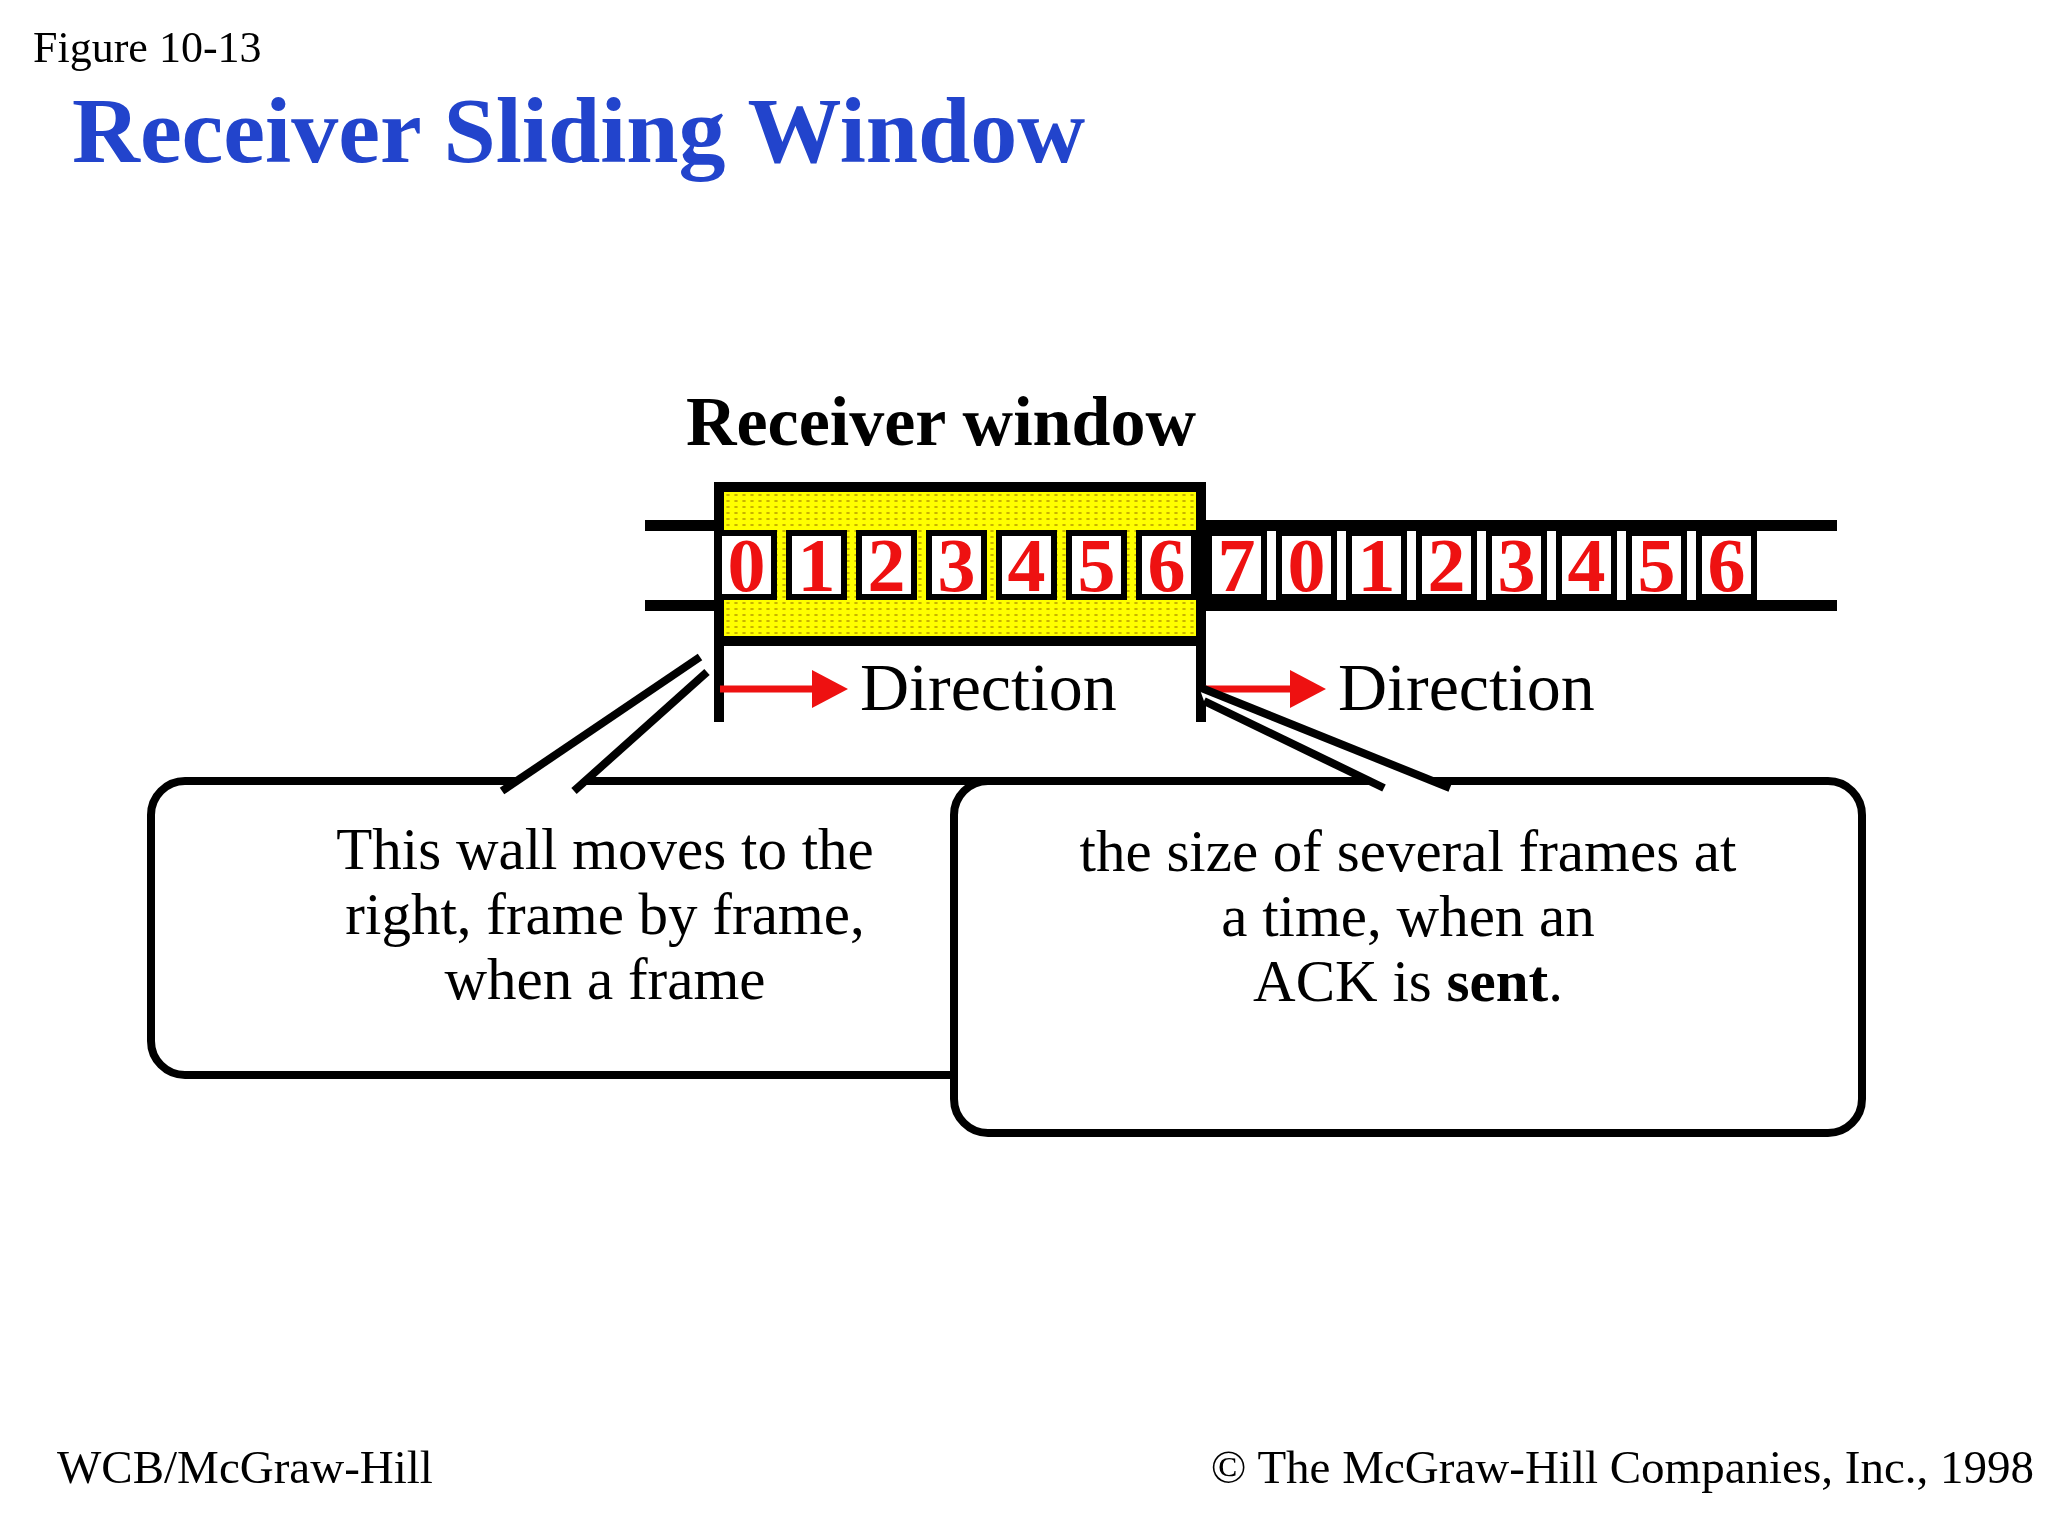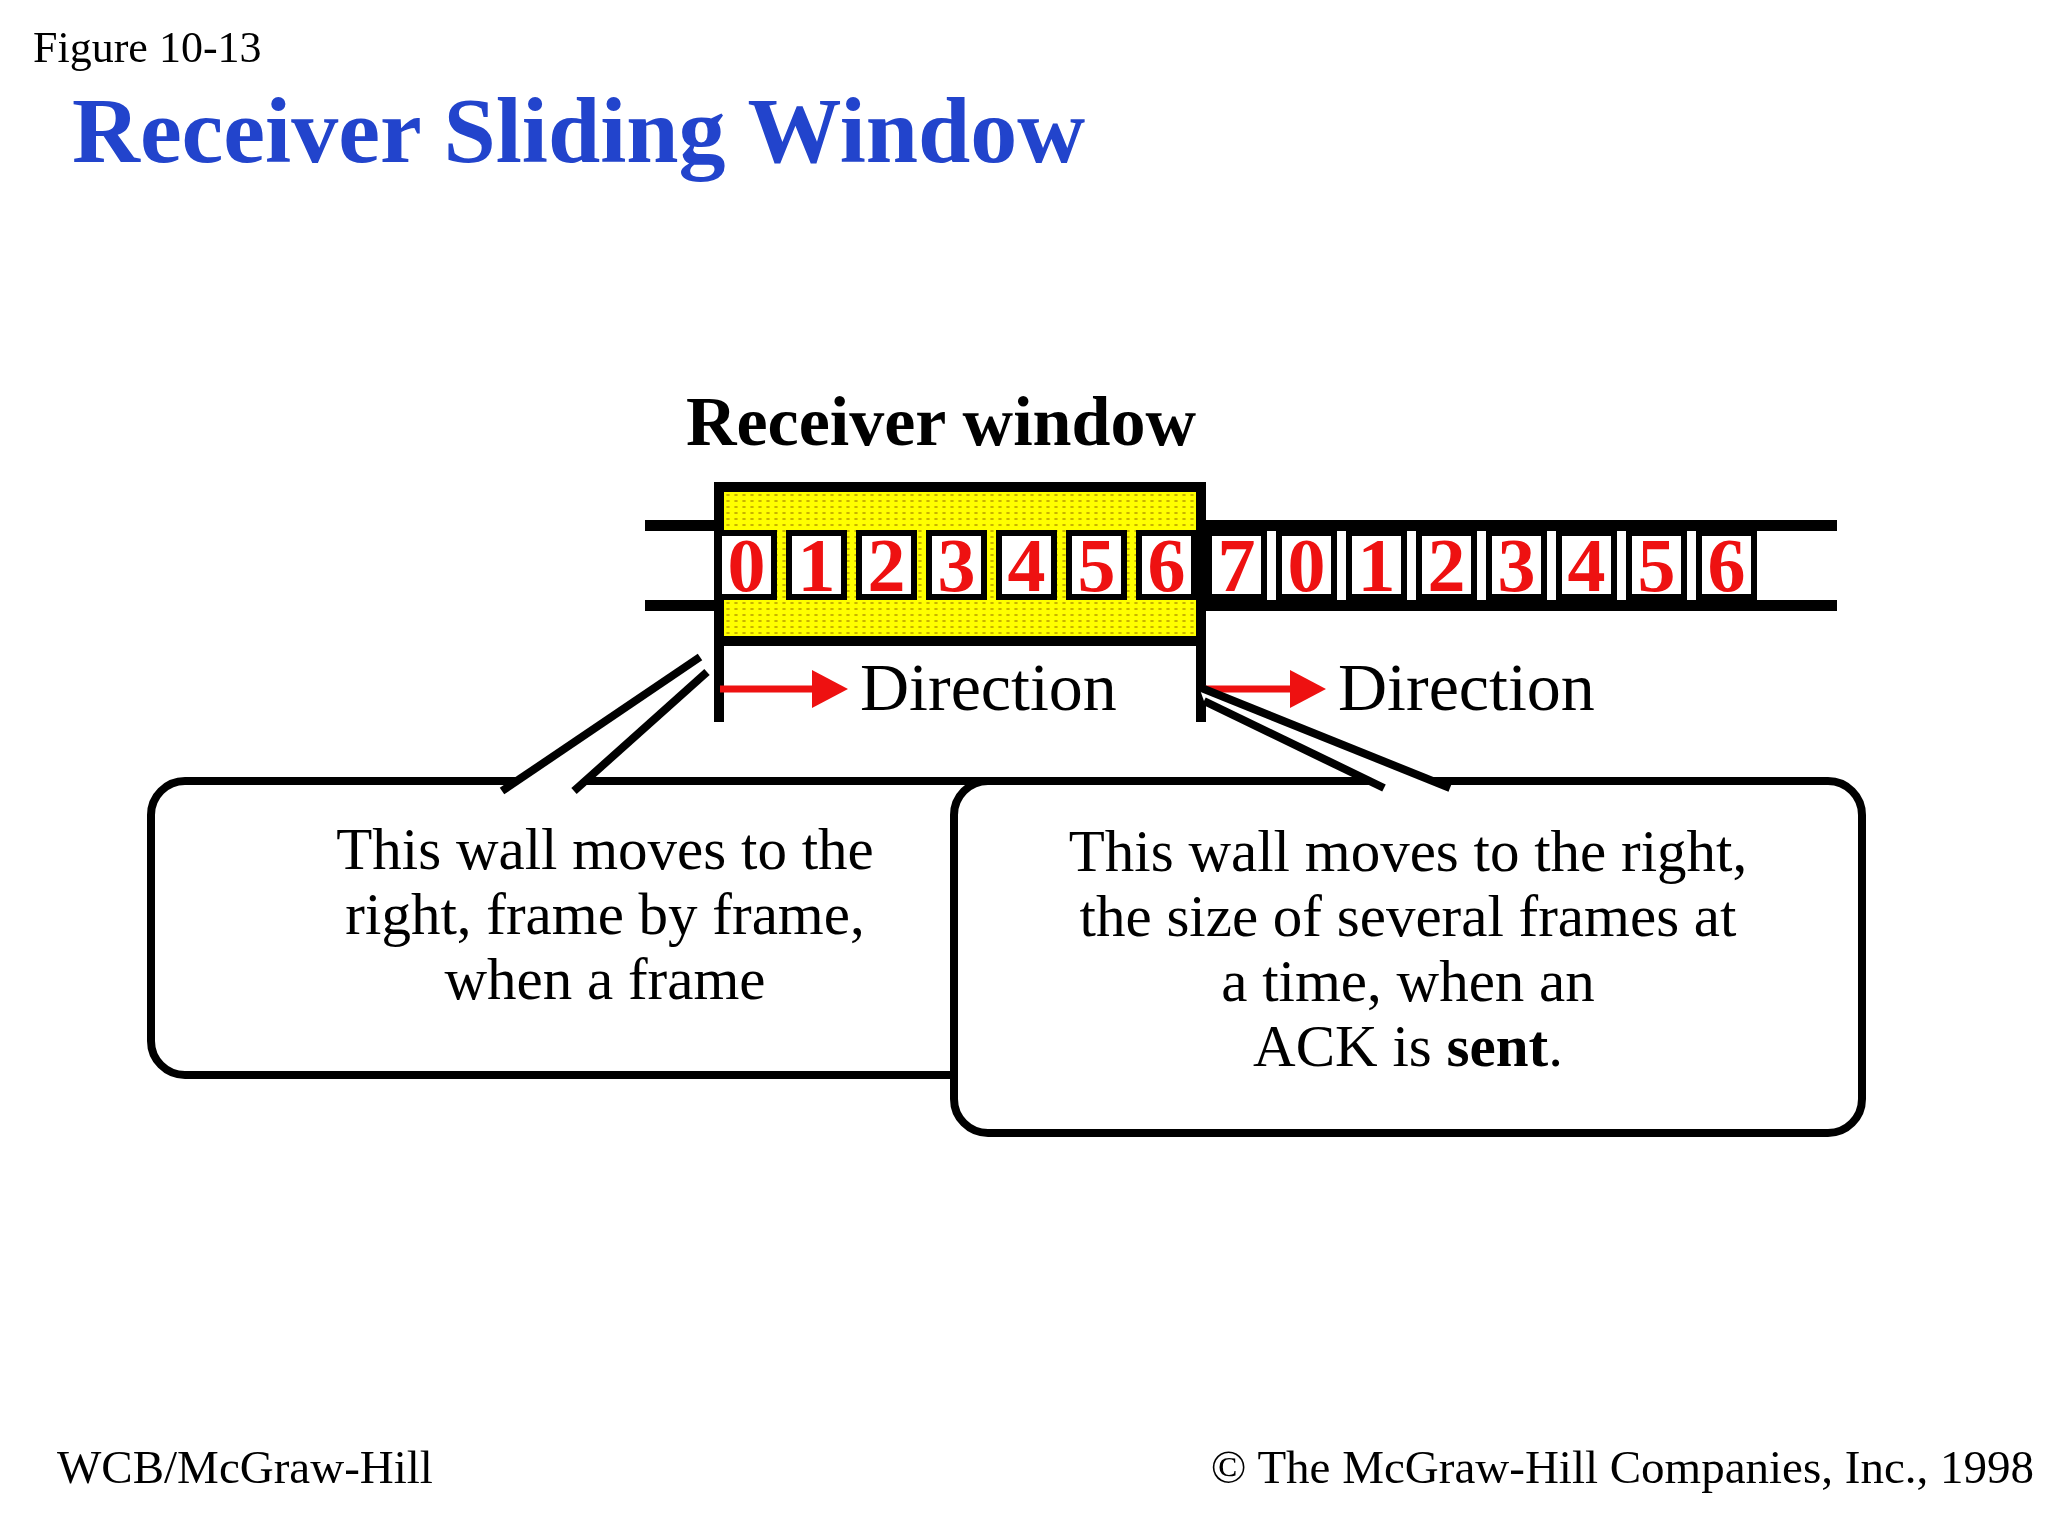--- a/index.html
+++ b/index.html
@@ -118,21 +118,20 @@
 <div class="abs callout callout-left">
   <div class="callout-text">
     <div>This wall moves to the</div>
     <div>right, frame by frame,</div>
     <div>when a frame</div>
   </div>
 </div>
 
 <div class="abs callout callout-right">
   <div class="callout-text">
-    <div>This wall moves to the right,</div>
     <div>the size of several frames at</div>
     <div>a time, when an</div>
     <div><span>ACK is </span><b>sent</b><span>.</span></div>
   </div>
 </div>
 
 <svg class="abs overlay" viewBox="0 0 2048 1536" aria-hidden="true">
 
   <g>
     <line x1="720" y1="689" x2="812" y2="689" stroke="var(--arrow-red,#EE1111)" stroke-width="7"></line>

